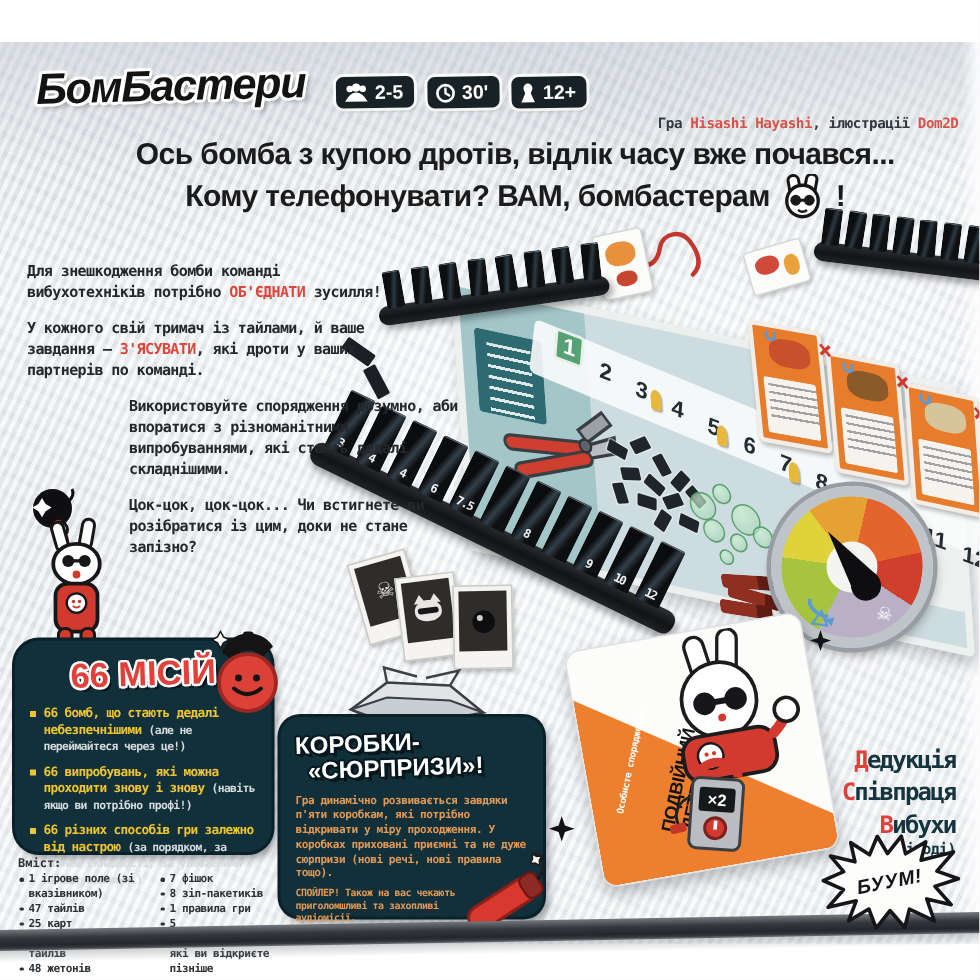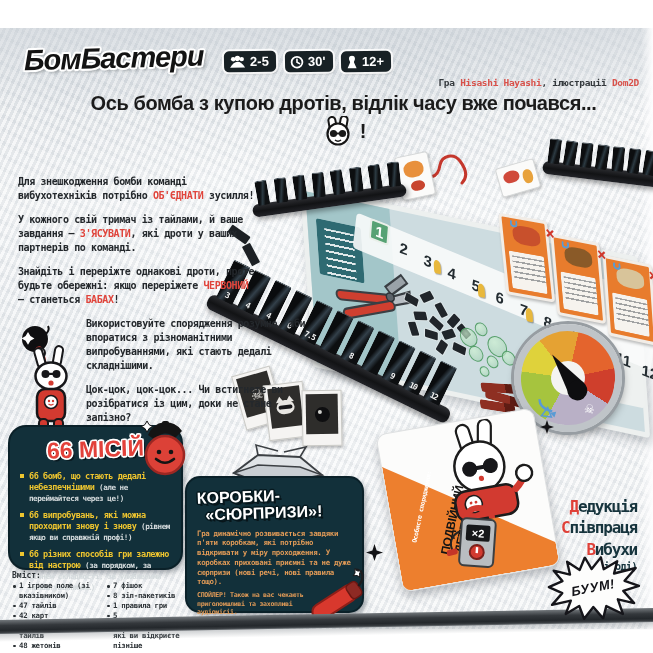--- a/index.html
+++ b/index.html
@@ -404,37 +404,37 @@
       <span>12+</span>
     </div>
   </div>
   <div class="credits">
     <span>Гра </span><span class="red-name">Hisashi Hayashi</span><span>, ілюстрації </span><span class="red-name">Dom2D</span>
   </div>
 
   <div class="headline">
     <div class="l1">Ось бомба з купою дротів, відлік часу вже почався...</div>
     <div class="l2">
+      <span>Кому телефонувати? ВАМ, бомбастерам</span>
       <svg width="34" height="30" viewBox="0 0 34 30">
         <rect x="8" y="1" width="7" height="15" rx="3.5" fill="#fff" stroke="#161616" stroke-width="2" transform="rotate(-10 11 8)"></rect>
         <rect x="19" y="0" width="7" height="15" rx="3.5" fill="#fff" stroke="#161616" stroke-width="2" transform="rotate(10 22 7)"></rect>
         <circle cx="17" cy="18" r="10.5" fill="#fff" stroke="#161616" stroke-width="2.2"></circle>
         <circle cx="12.5" cy="17.5" r="3.6" fill="#1a1a1a"></circle>
           <circle cx="21.5" cy="17.5" r="3.6" fill="#1a1a1a"></circle>
         <rect x="14" y="16.5" width="6" height="2" fill="#1a1a1a"></rect>
         <path d="M14,24 q3,2.4 6,0" stroke="#161616" stroke-width="1.6" fill="none"></path>
       </svg>
       <span>!</span>
     </div>
   </div>
 
   <div class="intro">
     <p><span>Для знешкодження бомби команді вибухотехніків потрібно </span><span class="red">ОБ'ЄДНАТИ</span><span> зусилля!</span></p>
     <p><span>У кожного свій тримач із тайлами, й ваше завдання — </span><span class="red">З'ЯСУВАТИ</span><span>, які дроти у ваших партнерів по команді.</span></p>
-    <p><span>Знайдіть і переріжте однакові дроти, проте будьте обережні: якщо переріжете </span><span class="red">ЧЕРВОНИЙ</span><span> — станеться </span><span class="red">БАБАХ</span><span>!</span></p>
     <p class="indent">Використовуйте спорядження розумно, аби впоратися з різноманітними випробуваннями, які стають дедалі складнішими.</p>
     <p class="indent">Цок-цок, цок-цок... Чи встигнете ви розібратися із цим, доки не стане запізно?</p>
   </div>
 
   <svg class="bomber" width="96" height="116" viewBox="0 0 96 116">
     <circle cx="27" cy="19" r="13" fill="#0f0f11"></circle>
     <path d="M20,12 l2.4,4 4,2.4 -4,2.4 -2.4,4 -2.4,-4 -4,-2.4 4,-2.4 z" fill="#fff"></path>
     <path d="M38,14 q4,-4 2,-8" stroke="#0f0f11" stroke-width="2" fill="none"></path>
     <path d="M31,30 q4,8 4,16" stroke="#d23a30" stroke-width="7" fill="none" stroke-linecap="round"></path>
     <circle cx="32" cy="33" r="5" fill="#fff" stroke="#17171a" stroke-width="2"></circle>
@@ -451,42 +451,42 @@
       <circle cx="45" cy="81" r="1.2" fill="#d23a30"></circle>
     <path d="M40.5,84 q2.5,2 5,0" stroke="#d23a30" stroke-width="1.3" fill="none"></path>
     <rect x="31" y="99" width="9" height="12" rx="4" fill="#d23a30" stroke="#17171a" stroke-width="2"></rect>
     <rect x="46" y="99" width="9" height="12" rx="4" fill="#d23a30" stroke="#17171a" stroke-width="2"></rect>
   </svg>
 
   <div class="missions">
     <div class="missions-title">66 МІСІЙ</div>
     <ul>
       <li><span>66 бомб, що стають дедалі небезпечнішими </span><span class="note">(але не переймайтеся через це!)</span></li>
-      <li><span>66 випробувань, які можна проходити знову і знову </span><span class="note">(рівнем якщо ви справжній профі!)</span></li>
+      <li><span>66 випробувань, які можна проходити знову і знову </span><span class="note">(навіть якщо ви потрібно профі!)</span></li>
       <li><span>66 різних способів гри залежно від настрою </span><span class="note">(за порядком, за рівнем складності, за улюбленими налаштуваннями…)</span></li>
     </ul>
   </div>
 
   <svg class="smiley-bomb" width="60" height="62" viewBox="0 0 60 62">
     <path d="M13,20 A19 19 0 0 1 47,16 L40,23 A12 12 0 0 0 20,25 Z" fill="#141414"></path>
     <rect x="27" y="6" width="7" height="6" rx="2" fill="#141414"></rect>
     <path d="M12,6 l2,3.6 3.6,2 -3.6,2 -2,3.6 -2,-3.6 -3.6,-2 3.6,-2 z" fill="#fff" stroke="#141414" stroke-width="1"></path>
     <circle cx="30" cy="40" r="19" fill="#dc4137" stroke="#9c2722" stroke-width="2.5"></circle>
     <circle cx="24" cy="37" r="2.3" fill="#141414"></circle>
       <circle cx="36" cy="37" r="2.3" fill="#141414"></circle>
     <path d="M21,44 q9,7.5 18,0" stroke="#141414" stroke-width="2.6" fill="none" stroke-linecap="round"></path>
   </svg>
 
   <div class="contents">
     <div class="clabel">Вміст:</div>
     <div class="cols">
       <ul class="c1">
         <li>1 ігрове поле (зі вказівником)</li>
         <li>47 тайлів</li>
-        <li>42 карт</li>
+        <li>25 карт</li>
         <li>5 тримачів для тайлів</li>
         <li>48 жетонів</li>
       </ul>
       <ul class="c2">
         <li>7 фішок</li>
         <li>8 зіп-пакетиків</li>
         <li>1 правила гри</li>
         <li>5 коробок-«сюрпризів», які ви відкриєте пізніше</li>
       </ul>
     </div>

